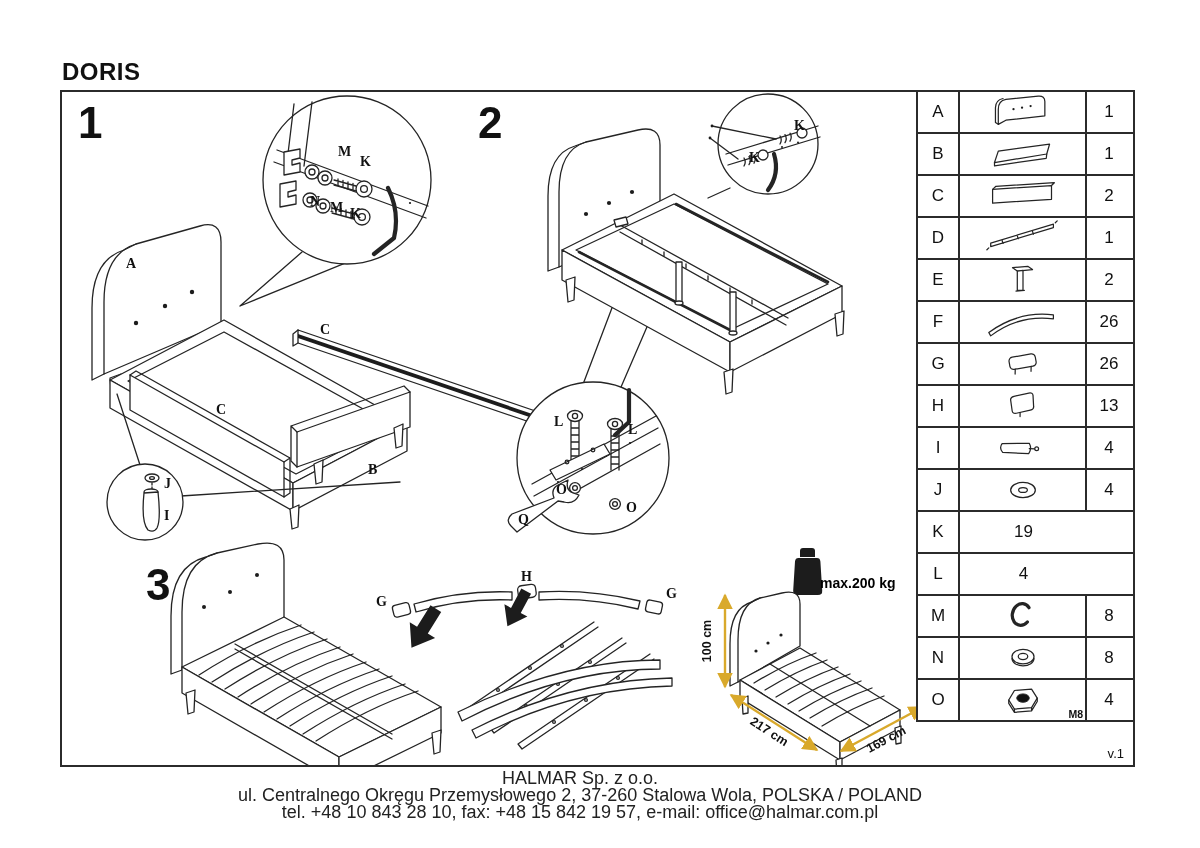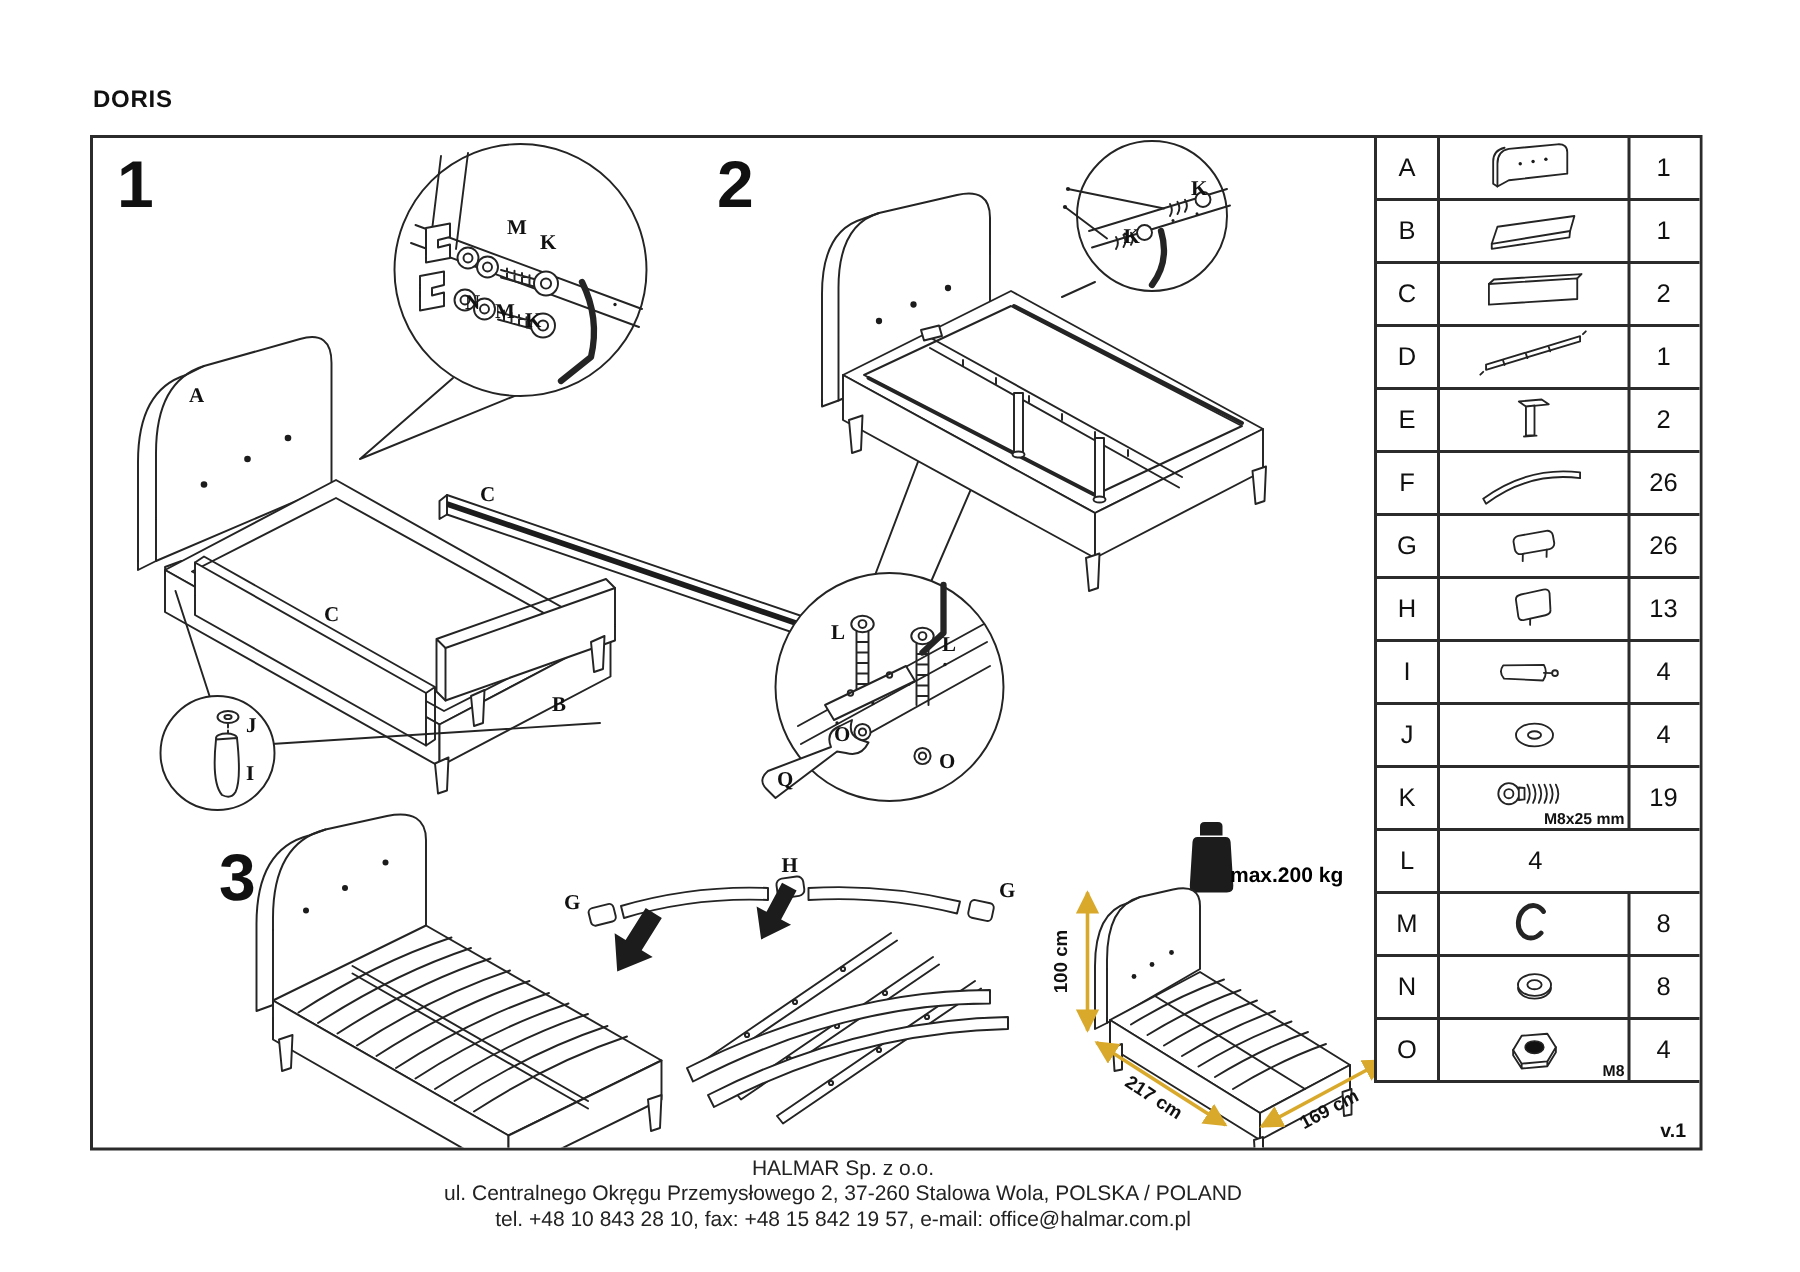--- a/index.html
+++ b/index.html
@@ -1,36 +1,36 @@
 <!DOCTYPE html>
 <html><head>
 <meta charset="utf-8">
 <style>
   html,body{margin:0;padding:0;background:#fff;}
   .page{position:relative;width:1200px;height:848px;background:#fff;overflow:hidden;
         font-family:"Liberation Sans",sans-serif;color:#111;}
-  .title{position:absolute;left:62px;top:58px;font-size:16px;font-weight:700;letter-spacing:.5px;color:#111;}
+  .title{position:absolute;left:62px;top:58px;font-size:24px;font-weight:700;letter-spacing:.5px;color:#111;}
   .main-box{position:absolute;left:60px;top:90px;width:1075px;height:677px;
             border:2px solid #2b2b2b;box-sizing:border-box;background:#fff;}
   .drawings{position:absolute;left:0;top:0;}
   
   .parts-table{position:absolute;right:0;top:0;width:215px;height:630px;
                border-left:2px solid #2b2b2b;box-sizing:content-box;background:#fff;}
   .pt-row{display:grid;grid-template-columns:42px 127px 44px;height:42px;
           border-bottom:2px solid #2b2b2b;box-sizing:border-box;}
   .pt-letter{display:flex;align-items:center;justify-content:center;font-size:17px;
              border-right:2px solid #2b2b2b;color:#111;}
   .pt-icon{position:relative;display:flex;align-items:center;justify-content:center;
            border-right:2px solid #2b2b2b;}
   .pt-qty{display:flex;align-items:center;justify-content:center;font-size:17px;color:#111;}
   .pt-note{position:absolute;right:2px;bottom:0px;font-size:10.5px;font-weight:700;color:#111;}
-  .version{position:absolute;right:9px;bottom:4px;font-size:13px;font-weight:700;color:#111;}
+  .version{position:absolute;right:9px;bottom:4px;font-size:13px;font-weight:400;color:#111;}
   
-  .footer{position:absolute;left:42px;top:770px;width:1040px;text-align:center;
-          font-size:14px;line-height:17px;color:#222;}
+  .footer{position:absolute;left:60px;top:770px;width:1040px;text-align:center;
+          font-size:18px;line-height:17px;color:#222;}
   
   .ln{fill:none;stroke:#242424;stroke-width:1.3;stroke-linecap:round;stroke-linejoin:round;}
   .fw{fill:#fff;stroke:#242424;stroke-width:1.3;stroke-linejoin:round;}
   .dk{fill:#1c1c1c;stroke:none;}
   .th{fill:none;stroke:#242424;stroke-width:2.6;stroke-linecap:round;}
   .key{fill:none;stroke:#242424;stroke-width:4.2;stroke-linecap:round;stroke-linejoin:round;}
   .lbl{font-family:"Liberation Serif",serif;font-weight:700;font-size:14px;fill:#111;}
   .stepnum{font-family:"Liberation Sans",sans-serif;font-weight:700;font-size:44px;fill:#111;}
   .dim{font-family:"Liberation Sans",sans-serif;font-weight:700;font-size:12.5px;fill:#111;}
   .maxload{font-family:"Liberation Sans",sans-serif;font-weight:700;font-size:14px;fill:#000;}
@@ -433,29 +433,20 @@
             <ellipse class="fw" cx="60" cy="20" rx="13" ry="8"></ellipse>
             <ellipse class="fw" cx="60" cy="20" rx="4.6" ry="2.6"></ellipse>
           </svg>
           <span class="pt-note"></span>
         </div>
         <div class="pt-qty">4</div>
       </div>
 
       <div class="pt-row">
         <div class="pt-letter">K</div>
-        <div class="pt-icon">
-          <svg width="120" height="38" viewBox="0 0 120 40">
-            <circle class="fw" cx="42" cy="17" r="7.4"></circle>
-              <circle class="fw" cx="42" cy="17" r="3.2"></circle>
-            <path class="fw" d="M49,12.6 L53,13 L53,21 L49,21.4 Z"></path>
-            <path class="ln" d="M55,10.6 q3.4,6.4 0,12.8 M59,10.6 q3.4,6.4 0,12.8 M63,10.6 q3.4,6.4 0,12.8 M67,10.6 q3.4,6.4 0,12.8 M71,10.6 q3.4,6.4 0,12.8 M75,10.6 q3.4,6.4 0,12.8"></path>
-          </svg>
-          <span class="pt-note">M8x25 mm</span>
-        </div>
         <div class="pt-qty">19</div>
       </div>
 
       <div class="pt-row">
         <div class="pt-letter">L</div>
         <div class="pt-qty">4</div>
       </div>
 
       <div class="pt-row">
         <div class="pt-letter">M</div>

